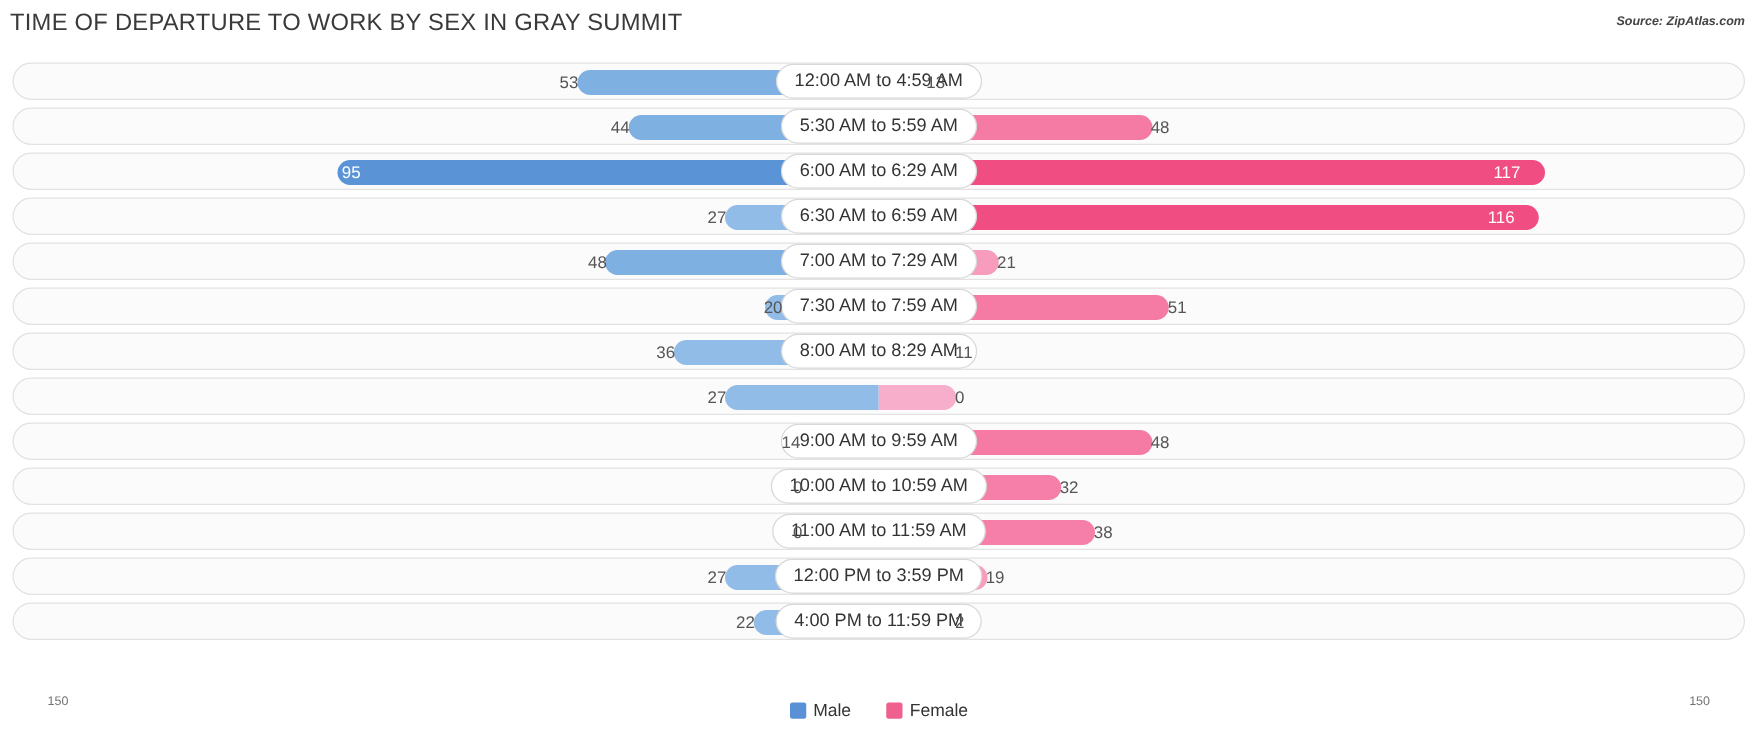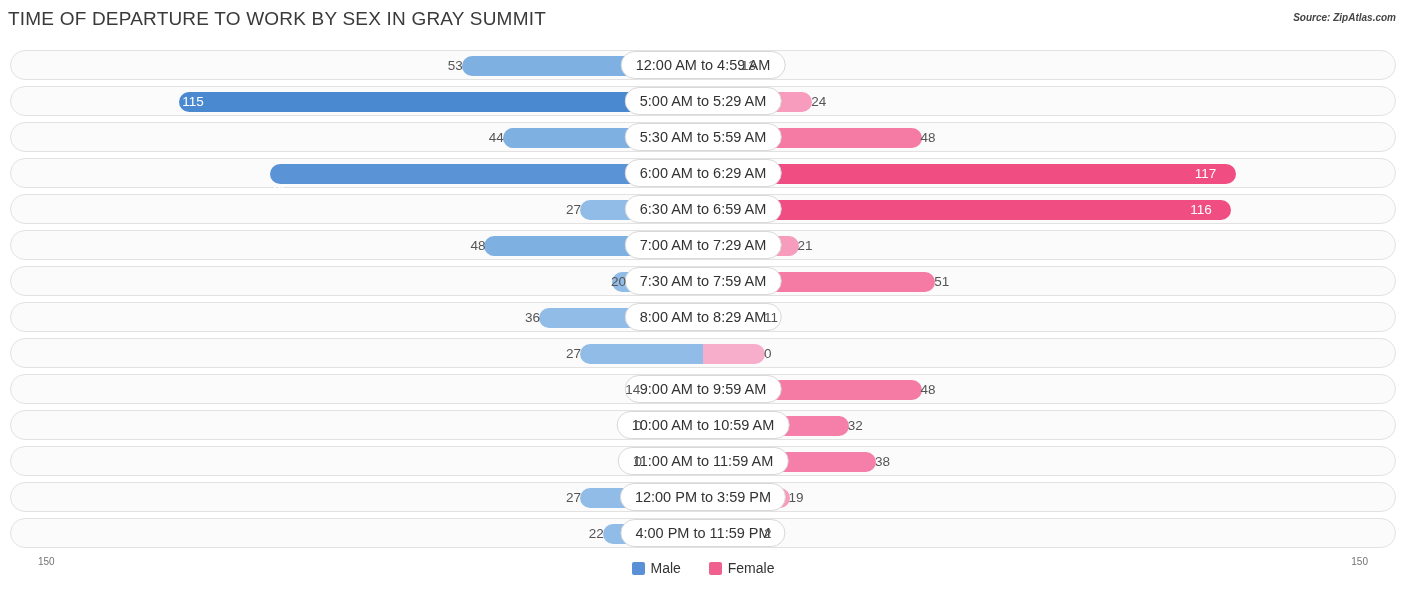--- a/index.html
+++ b/index.html
@@ -100,37 +100,30 @@
 
 <div class="rows" id="rows">
     <div class="row">
       <div class="bar male" style="width: 241.327px; background: rgb(127, 176, 226);"></div>
       <div class="bar female" style="width: 62px; background: rgb(247, 156, 188);"></div>
       <div class="val" style="right: 932.327px;">53</div>
       <div class="val" style="left: 730px;">13</div>
       <div class="center">12:00 AM to 4:59 AM</div>
     </div>
     <div class="row">
-      <div class="bar male" style="width: 523.633px; background: rgb(74, 137, 208);"></div>
-      <div class="bar female" style="width: 109.28px; background: rgb(247, 156, 188);"></div>
-      <div class="val inside" style="left: 171.367px;">115</div>
-      <div class="val" style="left: 800.28px;">24</div>
-      <div class="center">5:00 AM to 5:29 AM</div>
-    </div>
-    <div class="row">
       <div class="bar male" style="width: 200.347px; background: rgb(127, 176, 226);"></div>
       <div class="bar female" style="width: 218.56px; background: rgb(245, 123, 165);"></div>
       <div class="val" style="right: 891.347px;">44</div>
       <div class="val" style="left: 909.56px;">48</div>
       <div class="center">5:30 AM to 5:59 AM</div>
     </div>
     <div class="row">
       <div class="bar male" style="width: 432.567px; background: rgb(90, 148, 214);"></div>
       <div class="bar female" style="width: 532.74px; background: rgb(240, 77, 130);"></div>
-      <div class="val inside" style="left: 262.433px; margin-top: 16px;">95</div>
+      <div class="val inside" style="left: 262.433px;">95</div>
       <div class="val inside" style="left: 1183.74px;">117</div>
       <div class="center">6:00 AM to 6:29 AM</div>
     </div>
     <div class="row">
       <div class="bar male" style="width: 122.94px; background: rgb(146, 188, 232);"></div>
       <div class="bar female" style="width: 528.187px; background: rgb(240, 77, 130);"></div>
       <div class="val" style="right: 813.94px;">27</div>
       <div class="val inside" style="left: 1179.19px;">116</div>
       <div class="center">6:30 AM to 6:59 AM</div>
     </div>

